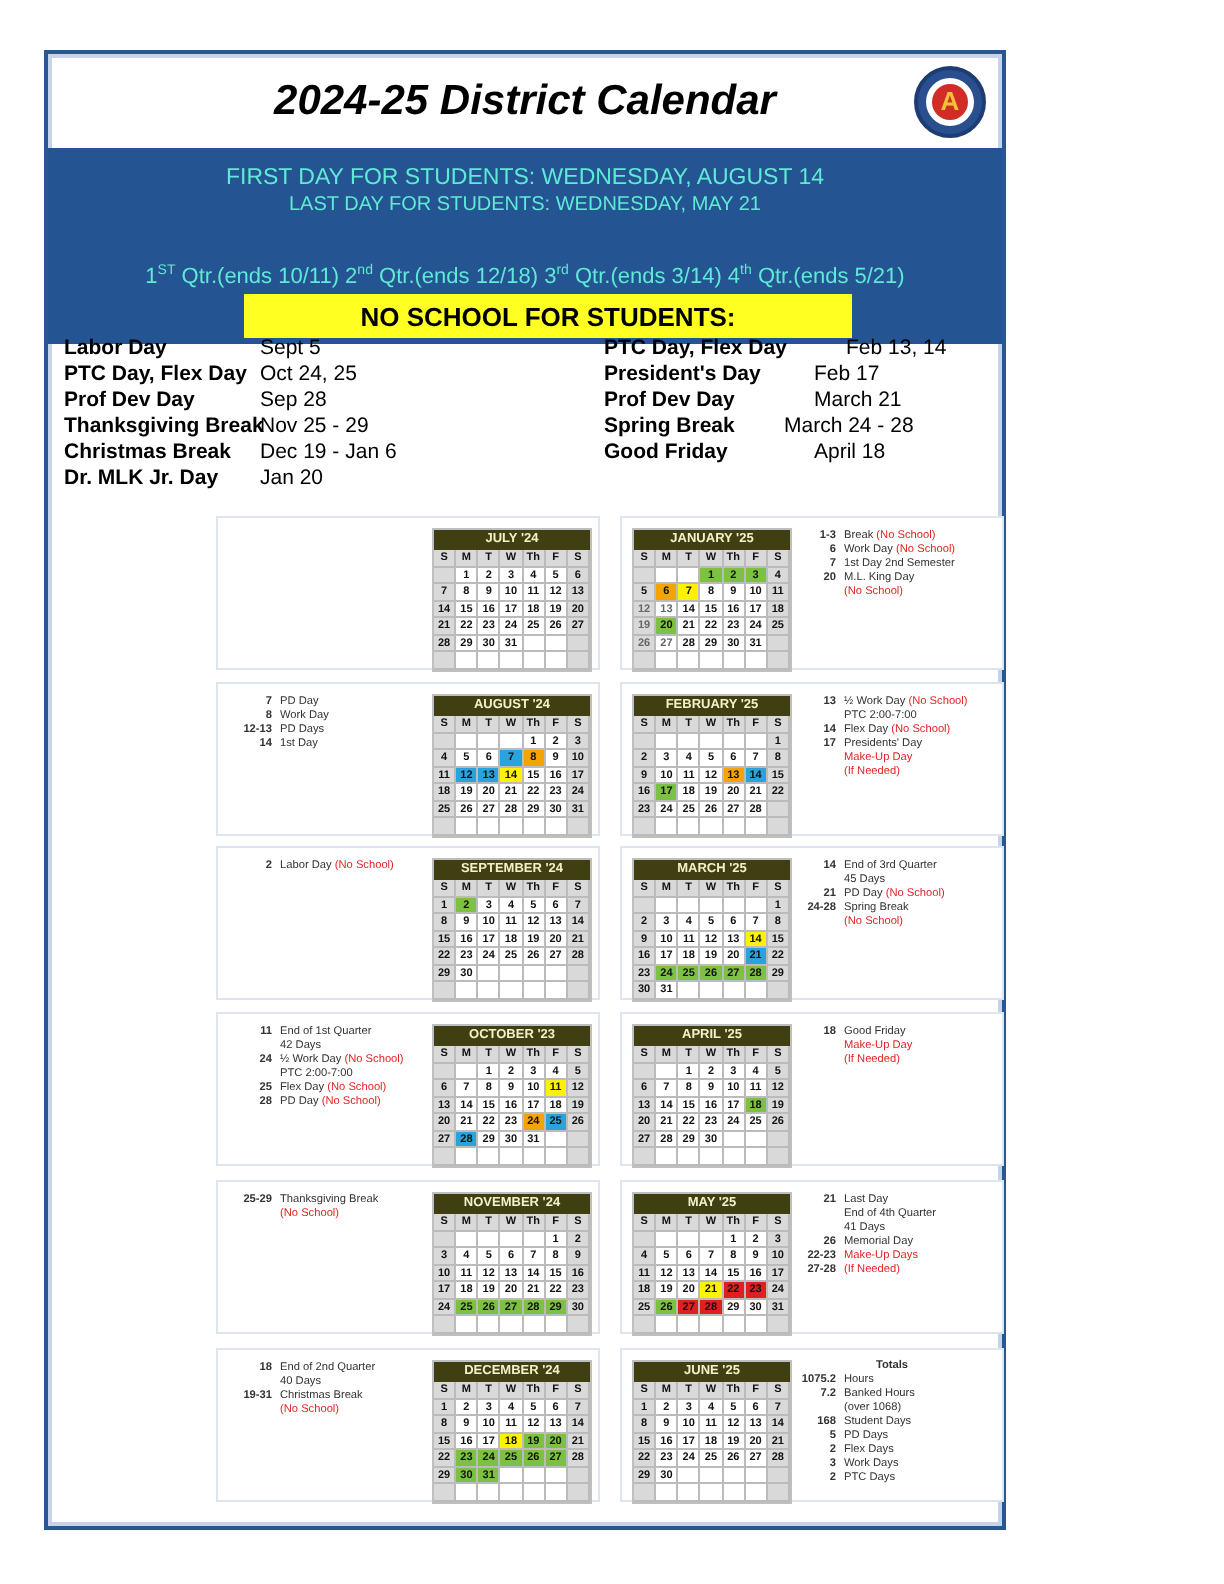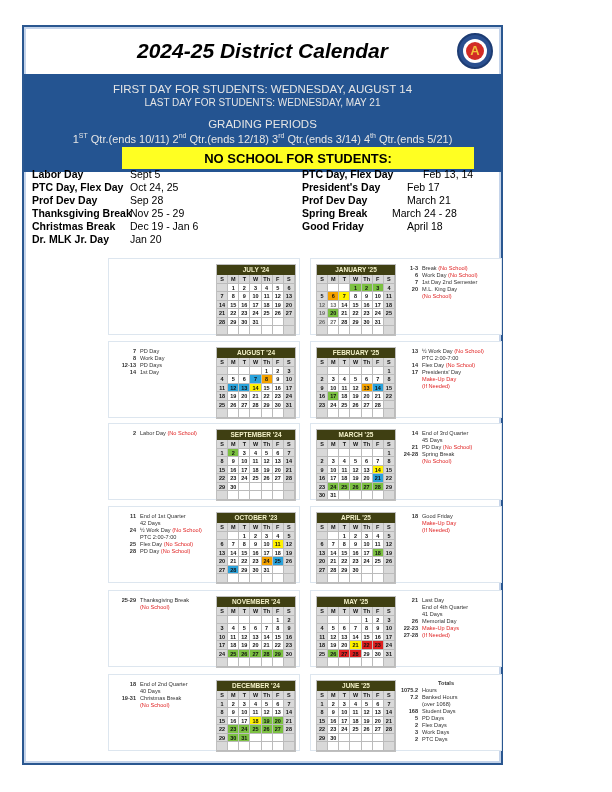--- a/index.html
+++ b/index.html
@@ -13,28 +13,28 @@
   .page { position: absolute; left: 22px; top: 25px; width: 481px; height: 740px; }
 
   .title-row { position: absolute; left: 2px; top: 2px; width: 477px; height: 48px; }
   .title { position: absolute; left: 0; width: 100%; top: 12px; text-align: center; font-weight: bold; font-size: 21px; font-style: italic; }
   .logo { position: absolute; right: 8px; top: 6px; width: 36px; height: 36px; border-radius: 50%;
           background: #2a4f8f; border: 2px solid #1d3c73; }
   .logo .ring { position: absolute; left: 4px; top: 4px; width: 24px; height: 24px; border-radius: 50%; background: #ffffff; }
   .logo .inner { position: absolute; left: 7px; top: 7px; width: 18px; height: 18px; border-radius: 50%; background: #d22c26; }
   .logo .letter { position: absolute; left: 7px; top: 8px; width: 18px; text-align: center; font-size: 13px; font-weight: bold; color: #f3c23a; }
 
-  .banner { position: absolute; left: 2px; top: 49px; width: 477px; height: 98px; background: #245491; color: #e5e5e5; text-align: center; }
+  .banner { position: absolute; left: 2px; top: 49px; width: 477px; height: 98px; background: #245491; color: #5eead4; text-align: center; }
   .banner .l1 { position: absolute; top: 9px; width: 100%; font-size: 11.5px; }
   .banner .l2 { position: absolute; top: 23px; width: 100%; font-size: 10px; }
   .banner .l3 { position: absolute; top: 44px; width: 100%; font-size: 11.5px; }
   .banner .l4 { position: absolute; top: 58px; width: 100%; font-size: 11px; }
   .banner sup { font-size: 7px; }
 
-  .noschool { position: absolute; left: 100px; top: 122px; width: 352px; height: 22px; background: #ffff22; text-align: center; font-weight: bold; font-size: 13px; padding-top: 4px; }
+  .noschool { position: absolute; left: 100px; top: 122px; width: 304px; height: 22px; background: #ffff22; text-align: center; font-weight: bold; font-size: 13px; padding-top: 4px; }
 
   .holidays { position: absolute; left: 0; top: 143px; width: 481px; }
   .hcol { position: absolute; top: 0; }
   .hrow { position: relative; height: 13px; font-size: 10.5px; white-space: nowrap; }
   .hrow .lbl { position: absolute; left: 0; font-weight: bold; }
   .hrow .val { position: absolute; }
 
   .box { position: absolute; background: #fff; border: 1px solid #dde6ef; }
 
   .cal { position: absolute; width: 80px; background: #d9d9d9; border: 1px solid #bfbfbf; }
@@ -70,21 +70,20 @@
     <div class="logo">
       <div class="ring"></div>
       <div class="inner"></div>
       <div class="letter">A</div>
     </div>
   </div>
 
   <div class="banner">
     <div class="l1">FIRST DAY FOR STUDENTS: WEDNESDAY, AUGUST 14</div>
     <div class="l2">LAST DAY FOR STUDENTS: WEDNESDAY, MAY 21</div>
-    <div class="l3">GRADING PERIODS</div>
     <div class="l4">
       <span>1</span><sup>ST</sup><span> Qtr.(ends 10/11) </span><span>2</span><sup>nd</sup><span> Qtr.(ends 12/18) </span><span>3</span><sup>rd</sup><span> Qtr.(ends 3/14) </span><span>4</span><sup>th</sup><span> Qtr.(ends 5/21)</span>
     </div>
   </div>
 
   <div class="noschool">NO SCHOOL FOR STUDENTS:</div>
 
   <div class="holidays">
     <div class="hcol" id="hleft" style="left:10px;">
         <div class="hrow">

